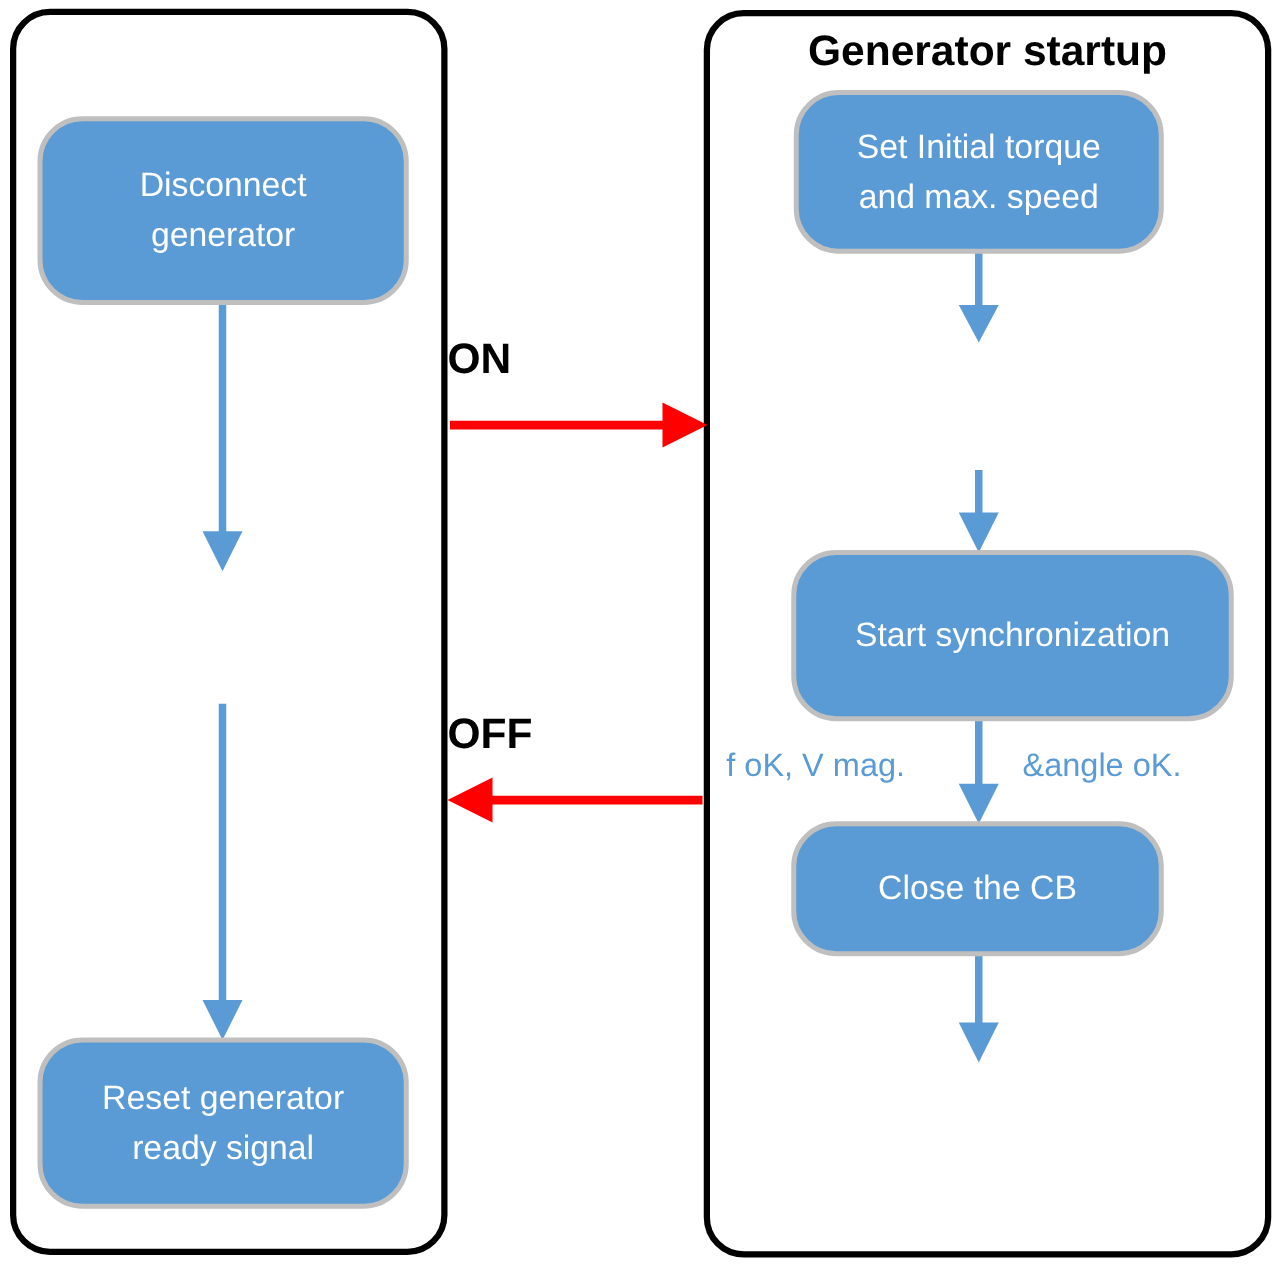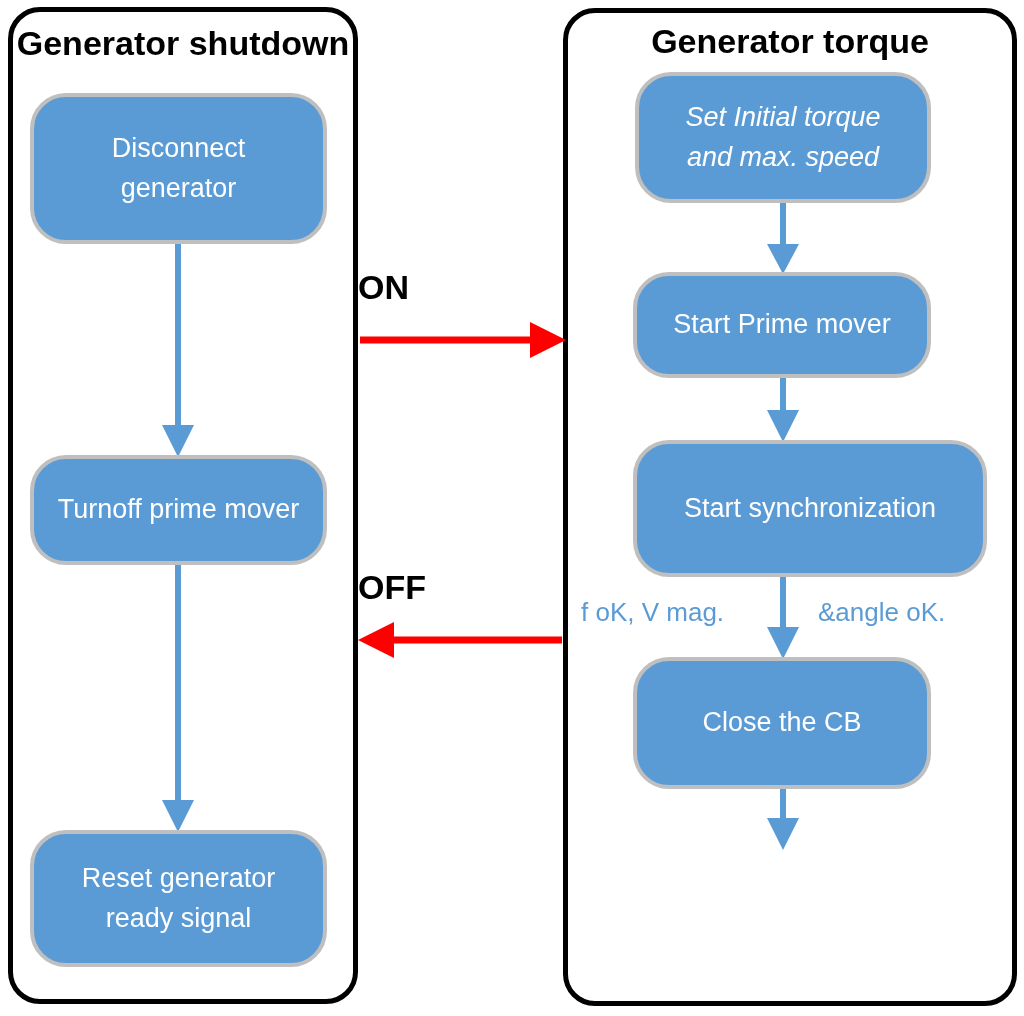--- a/index.html
+++ b/index.html
@@ -58,24 +58,24 @@
     justify-content:center;
     text-align:center;
     color:var(--box-text);
     font-size:27px;
     line-height:1.45;
     padding:6px 22px;
   }
   .box-l1{left:30px;top:93px;width:297px;height:151px;}
   .box-l2{left:30px;top:455px;width:297px;height:110px;}
   .box-l3{left:30px;top:830px;width:297px;height:137px;}
-  .box-r1{left:635px;top:72px;width:296px;height:131px;font-style:italic;}
+  .box-r1{left:635px;top:72px;width:296px;height:131px;}
   .box-r2{left:633px;top:272px;width:298px;height:106px;}
   .box-r3{left:633px;top:440px;width:354px;height:137px;}
-  .box-r4{left:633px;top:657px;width:298px;height:132px;}
+  .box-r4{left:633px;top:657px;width:298px;height:108px;}
   .box-r5{left:633px;top:848px;width:298px;height:137px;}
   .transition-label{
     position:absolute;
     font-size:34px;
     font-weight:bold;
     color:var(--title-text);
     text-align:left;
     width:205px;
   }
   .label-on{left:358px;top:268px;}
@@ -91,22 +91,21 @@
   .condition.right{left:818px;text-align:right;}
 </style>
 </head>
 <body>
 
 <div class="stage">
 
   <div class="panel panel-left"></div>
   <div class="panel panel-right"></div>
 
-  <div class="panel-title left">Generator shutdown</div>
-  <div class="panel-title right">Generator torque</div>
+  <div class="panel-title right">Generator startup</div>
 
   <svg class="arrows" viewBox="0 0 1024 1016" aria-hidden="true">
 
     <g>
       <line class="flow-line" x1="178" y1="220" x2="178" y2="427"></line>
       <polygon class="flow-head" points="162,425 194,425 178,457"></polygon>
     </g>
     <g>
       <line class="flow-line" x1="178" y1="563" x2="178" y2="802"></line>
       <polygon class="flow-head" points="162,800 194,800 178,832"></polygon>
@@ -134,25 +133,23 @@
       <polygon class="red-head" points="530,322 530,358 566,340"></polygon>
     </g>
 
     <g>
       <line class="red-line" x1="562" y1="640" x2="392" y2="640"></line>
       <polygon class="red-head" points="394,622 394,658 358,640"></polygon>
     </g>
   </svg>
 
   <div class="step-box box-l1">Disconnect generator</div>
-  <div class="step-box box-l2">Turnoff prime mover</div>
   <div class="step-box box-l3">Reset generator ready signal</div>
 
   <div class="step-box box-r1">Set Initial torque and max. speed</div>
-  <div class="step-box box-r2">Start Prime mover</div>
   <div class="step-box box-r3">Start synchronization</div>
   <div class="step-box box-r4">Close the CB</div>
 
   <div class="transition-label label-on">ON</div>
   <div class="transition-label label-off">OFF</div>
 
   <div class="condition left">f oK, V mag.</div>
   <div class="condition right">&amp;angle oK.</div>
 
 </div>

